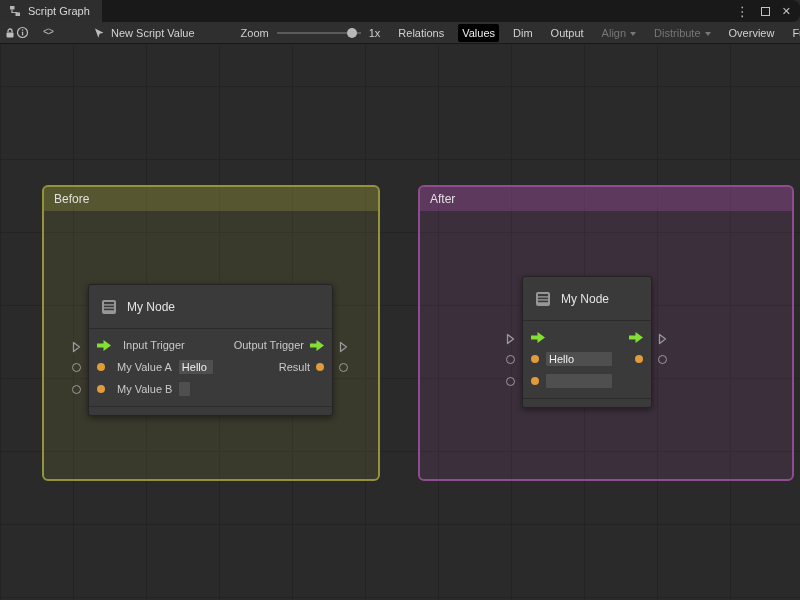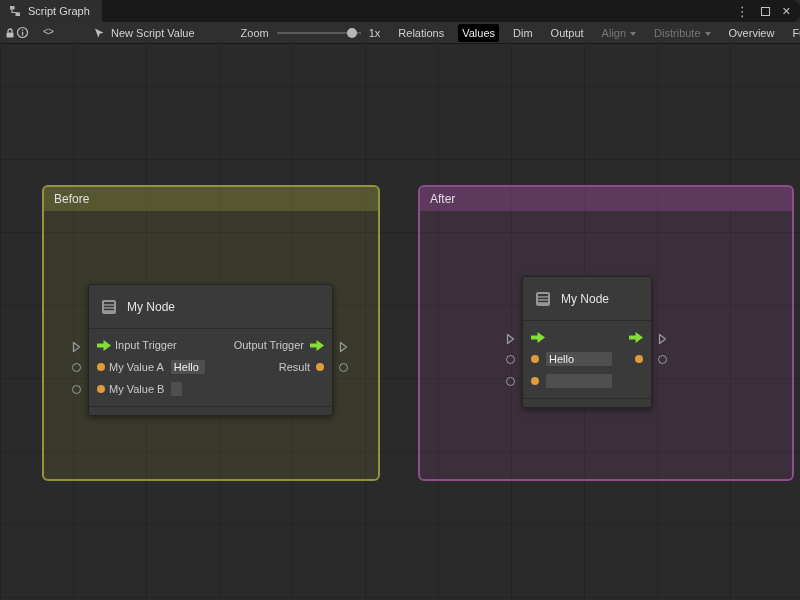--- a/index.html
+++ b/index.html
@@ -74,21 +74,21 @@
   .node { position: absolute; background: #3a3a3a; border: 1px solid #242424;
     border-radius: 3px; box-shadow: 0 2px 6px rgba(0,0,0,0.45); }
   .node-header { height: 44px; display: flex; align-items: center; gap: 9px;
     padding: 0 11px; border-bottom: 1px solid #2b2b2b; color: #e4e4e4; font-size: 12px; }
   .node-rows { padding: 5px 0 6px; }
   .node-row { height: 22px; display: flex; align-items: center; font-size: 11px; color: #c9c9c9; }
   .node-footer { border-top: 1px solid #2b2b2b; height: 9px; }
   .spacer { flex: 1; }
   .p-left { margin-left: 8px; display: flex; align-items: center; }
   .p-right { margin-right: 8px; display: flex; align-items: center; }
-  .row-label { margin-left: 4px; }
+  .row-label { margin-left: 12px; }
   .row-label-r { margin-right: 6px; padding-left: 48px; }
   .dot { width: 8px; height: 8px; border-radius: 50%; background: #e09b3a; flex: none; }
   .field { background: #4f4f4f; border: 1px solid #393939; border-radius: 2px;
     color: #f0f0f0; font-size: 11px; height: 16px; padding: 0 3px; margin-left: 6px;
     font-family: "Liberation Sans", sans-serif; }
   .field-sm { width: 36px; }
   .field-xs { width: 13px; }
   .field-md { width: 68px; }
 
   

